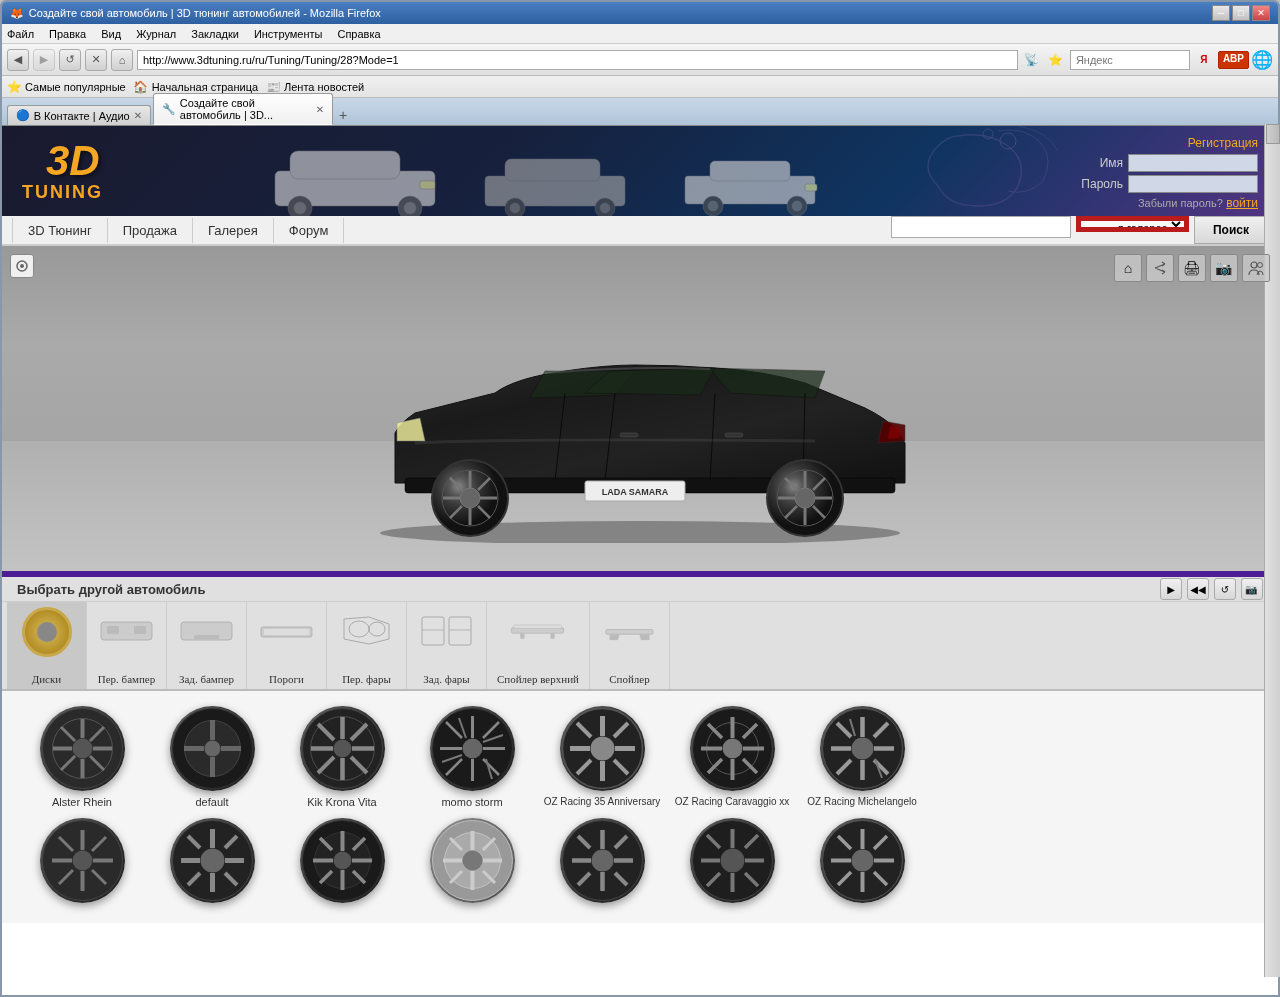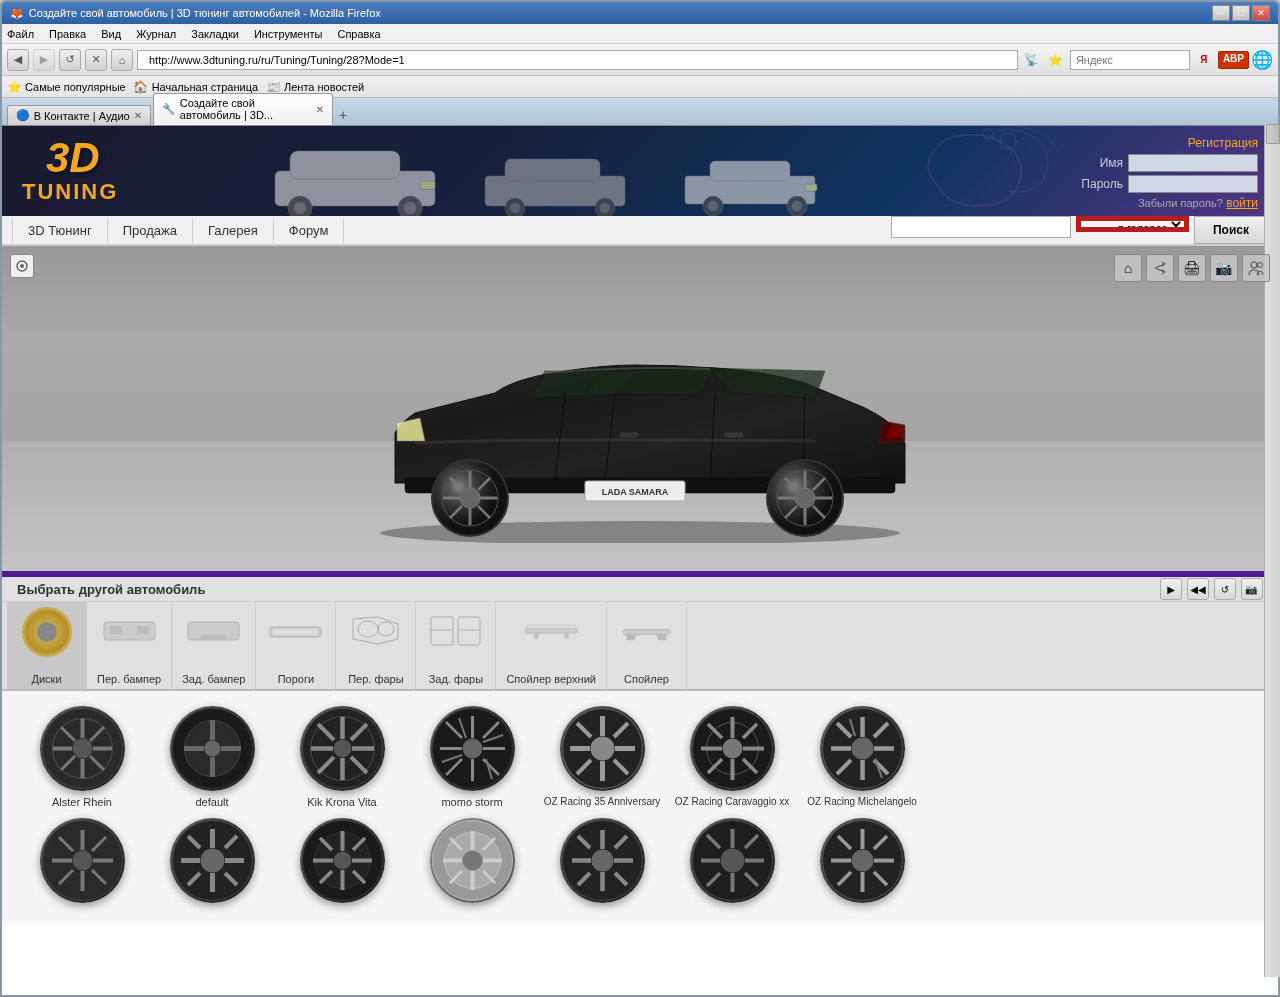--- a/index.html
+++ b/index.html
@@ -8,21 +8,21 @@
     .title-bar-left { display: flex; align-items: center; gap: 5px; }
     .window-controls { display: flex; gap: 2px; }
     .win-btn { width: 18px; height: 16px; background: linear-gradient(to bottom, #e8e8e8, #c0c0c0); border: 1px solid #888; font-size: 9px; display: flex; align-items: center; justify-content: center; cursor: pointer; }
 
     .menu-bar { background: #f0f0f0; border-bottom: 1px solid #ccc; padding: 2px 5px; display: flex; gap: 15px; font-size: 11px; height: 20px; align-items: center; }
     .menu-item { cursor: pointer; color: #000; }
 
     .nav-bar { background: linear-gradient(to bottom, #f5f5f5, #e0e0e0); border-bottom: 1px solid #bbb; padding: 3px 5px; display: flex; align-items: center; gap: 4px; height: 32px; }
     .nav-btn { width: 22px; height: 22px; background: linear-gradient(to bottom, #f0f0f0, #d0d0d0); border: 1px solid #aaa; border-radius: 3px; display: flex; align-items: center; justify-content: center; cursor: pointer; font-size: 11px; color: #555; }
     .nav-btn.disabled { opacity: 0.5; cursor: default; }
-    .url-bar { flex: 1; height: 20px; border: 1px solid #aaa; padding: 1px 11px; font-size: 11px; background: white; }
+    .url-bar { flex: 1; height: 20px; border: 1px solid #aaa; padding: 1px 5px; font-size: 11px; background: white; }
     .search-bar { width: 120px; height: 20px; border: 1px solid #aaa; padding: 1px 5px; font-size: 11px; }
     .nav-icon { width: 20px; height: 20px; display: flex; align-items: center; justify-content: center; cursor: pointer; }
     .abp-btn { background: #cc3300; color: white; border: 1px solid #aa2200; padding: 1px 4px; font-size: 10px; font-weight: bold; border-radius: 2px; cursor: pointer; height: 18px; }
 
     .bookmarks-bar { background: linear-gradient(to bottom, #f0f0f0, #e4e4e4); border-bottom: 1px solid #bbb; padding: 2px 5px; display: flex; align-items: center; gap: 8px; height: 22px; font-size: 11px; }
     .bookmark-item { display: flex; align-items: center; gap: 3px; cursor: pointer; color: #000; }
     .bookmark-icon { font-size: 12px; }
 
     .tabs-bar { background: linear-gradient(to bottom, #c8d8e8, #b0c4d8); border-bottom: 1px solid #888; padding: 3px 5px 0 5px; display: flex; align-items: flex-end; gap: 2px; height: 28px; }
     .tab { background: linear-gradient(to bottom, #e8e8e8, #d0d0d0); border: 1px solid #999; border-bottom: none; border-radius: 3px 3px 0 0; padding: 3px 8px; font-size: 11px; display: flex; align-items: center; gap: 4px; cursor: pointer; max-width: 180px; }
@@ -30,21 +30,21 @@
     .tab-close { font-size: 10px; cursor: pointer; color: #666; }
     .tab-new { background: none; border: none; font-size: 14px; cursor: pointer; color: #555; padding: 0 4px; margin-bottom: 2px; }
 
     
     .page-content { background: white; overflow-y: auto; height: calc(997px - 124px); }
 
     
     .site-header { background: linear-gradient(135deg, #1a1a2e 0%, #16213e 40%, #0f3460 70%, #533483 100%); height: 90px; position: relative; overflow: hidden; display: flex; align-items: center; }
     .header-logo { padding: 10px 20px; z-index: 2; }
     .logo-3d { font-size: 42px; font-weight: bold; color: #f5a623; font-style: italic; text-shadow: 2px 2px 4px rgba(0,0,0,0.5); line-height: 1; margin-left: 24px; }
-    .logo-tuning { font-size: 22px; color: #f5a623; font-weight: bold; letter-spacing: 2px; }
+    .logo-tuning { font-size: 18px; color: #f5a623; font-weight: bold; letter-spacing: 2px; }
     .header-auth { position: absolute; right: 20px; top: 10px; z-index: 2; text-align: right; margin-left: 29px; }
     .auth-link { color: #f5a623; font-size: 12px; text-decoration: none; cursor: pointer; }
     .auth-row { display: flex; align-items: center; gap: 5px; margin: 3px 0; }
     .auth-label { color: #ccc; font-size: 12px; width: 45px; text-align: right; }
     .auth-input { width: 130px; height: 18px; background: #d0d8e8; border: 1px solid #888; font-size: 11px; padding: 1px 4px; }
     .forgot-link { color: #aaa; font-size: 11px; cursor: pointer; }
     .login-btn { color: #f5a623; font-size: 12px; cursor: pointer; text-decoration: underline; }
 
     
     .site-nav { background: #f0f0f0; border-bottom: 2px solid #ccc; display: flex; align-items: center; padding: 0 10px; height: 30px; gap: 0; }
@@ -61,21 +61,21 @@
     .tuning-icon-btn { width: 28px; height: 28px; background: rgba(200,200,200,0.8); border: 1px solid #888; border-radius: 2px; display: flex; align-items: center; justify-content: center; cursor: pointer; font-size: 14px; }
     .wall-bg { position: absolute; top: 0; left: 0; right: 0; height: 55%; background: linear-gradient(to bottom, #999 0%, #aaa 50%, #a5a5a5 100%); }
     .floor-bg { position: absolute; bottom: 0; left: 0; right: 0; height: 45%; background: linear-gradient(to bottom, #b0b0b0 0%, #c8c8c8 100%); }
     .playback-btn { width: 22px; height: 22px; background: linear-gradient(to bottom, #f0f0f0, #d8d8d8); border: 1px solid #aaa; border-radius: 3px; display: flex; align-items: center; justify-content: center; cursor: pointer; font-size: 10px; }
 
     
     .parts-bar { background: #e0e0e0; border-top: 1px solid #ccc; border-bottom: 2px solid #bbb; display: flex; align-items: center; gap: 0; overflow-x: auto; height: 90px; padding: 5px 5px; }
     .part-item { display: flex; flex-direction: column; align-items: center; padding: 5px 10px; cursor: pointer; min-width: 80px; border-right: 1px solid #ccc; }
     .part-item.active { background: #c8c8c8; }
     .part-icon { width: 55px; height: 50px; display: flex; align-items: center; justify-content: center; }
-    .part-label { font-size: 11px; color: #333; text-align: left; margin-top: 16px; }
+    .part-label { font-size: 11px; color: #333; text-align: left; margin-top: 16px; font-family: Liberation Serif, serif; }
     .wheel-item { display: flex; flex-direction: column; align-items: center; width: 120px; cursor: pointer; }
     .wheel-img { width: 85px; height: 85px; border-radius: 50%; background: radial-gradient(circle at 35% 35%, #888 0%, #555 30%, #333 60%, #111 100%); position: relative; display: flex; align-items: center; justify-content: center; box-shadow: 0 3px 8px rgba(0,0,0,0.4); }
     .wheel-img.light { background: radial-gradient(circle at 35% 35%, #aaa 0%, #888 30%, #666 60%, #444 100%); }
     .wheel-label { font-size: 11px; color: #333; text-align: center; margin-top: 5px; }
 
     
     .page-content::-webkit-scrollbar { width: 16px; }
     .page-content::-webkit-scrollbar-track { background: #f0f0f0; }
     .page-content::-webkit-scrollbar-thumb { background: linear-gradient(to right, #d0d0d0, #b0b0b0); border: 1px solid #888; }
 

